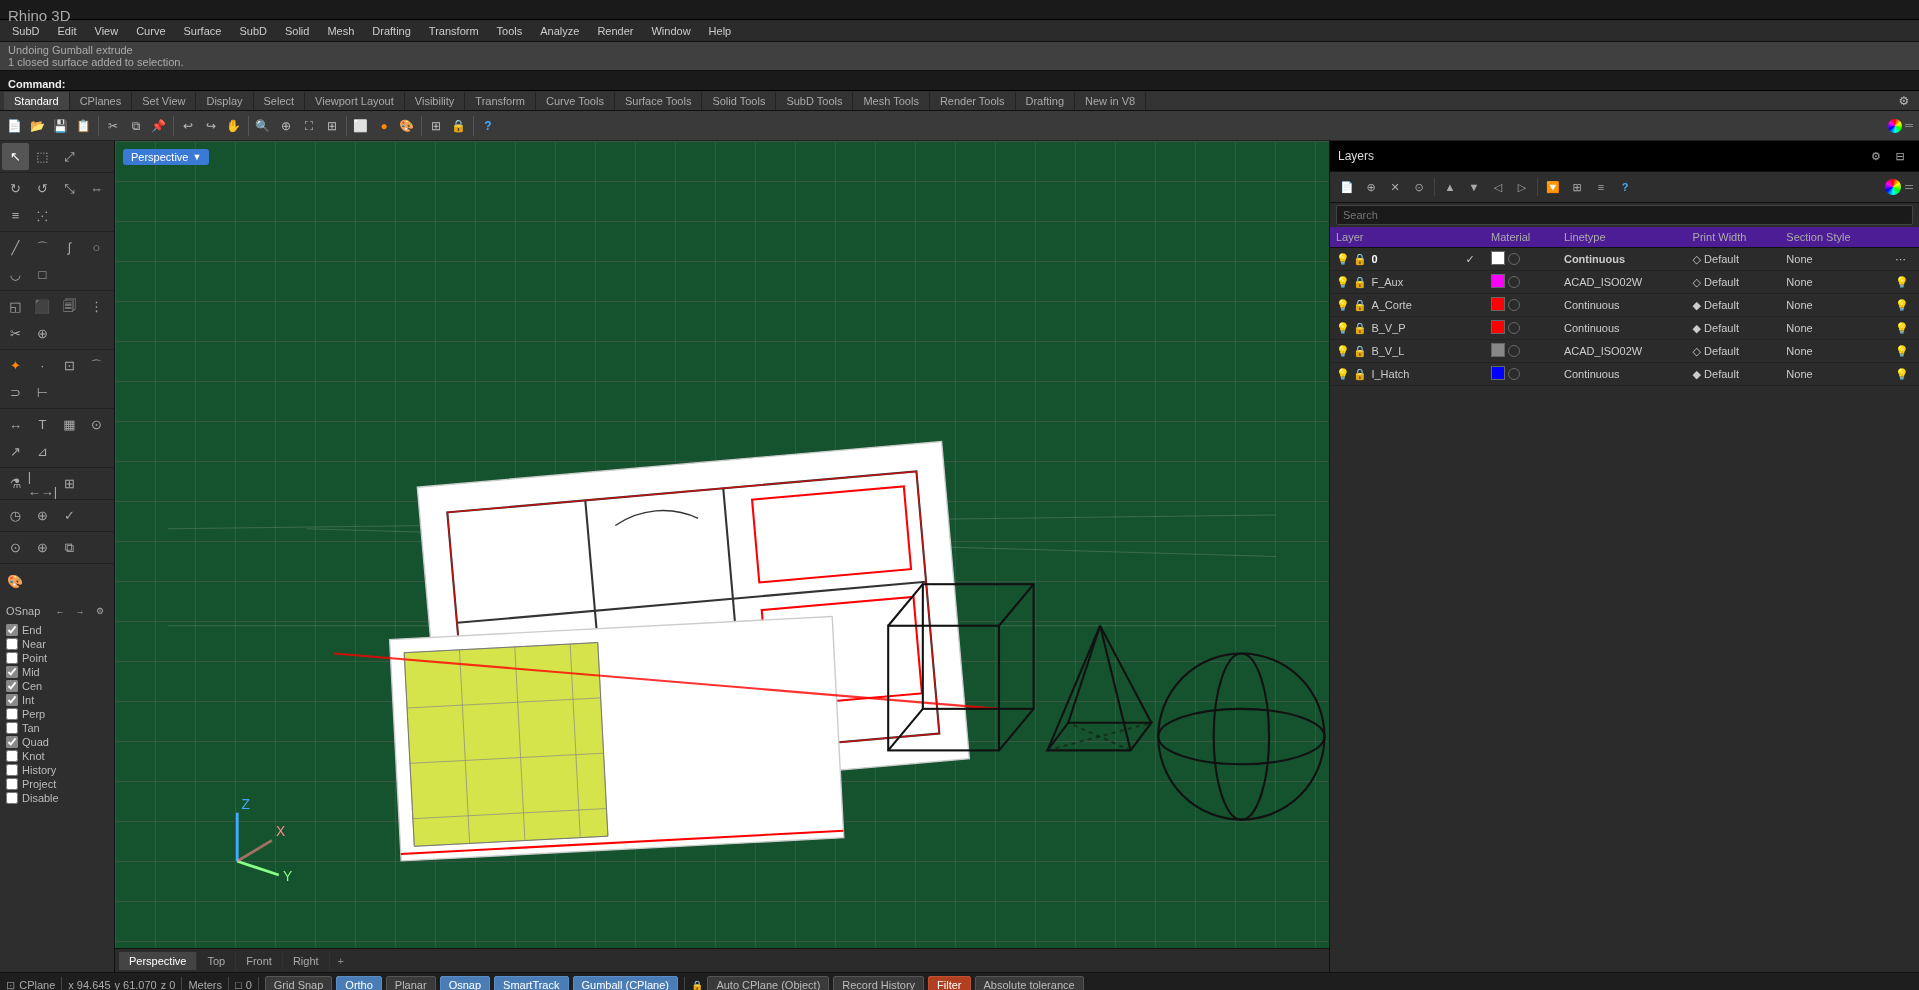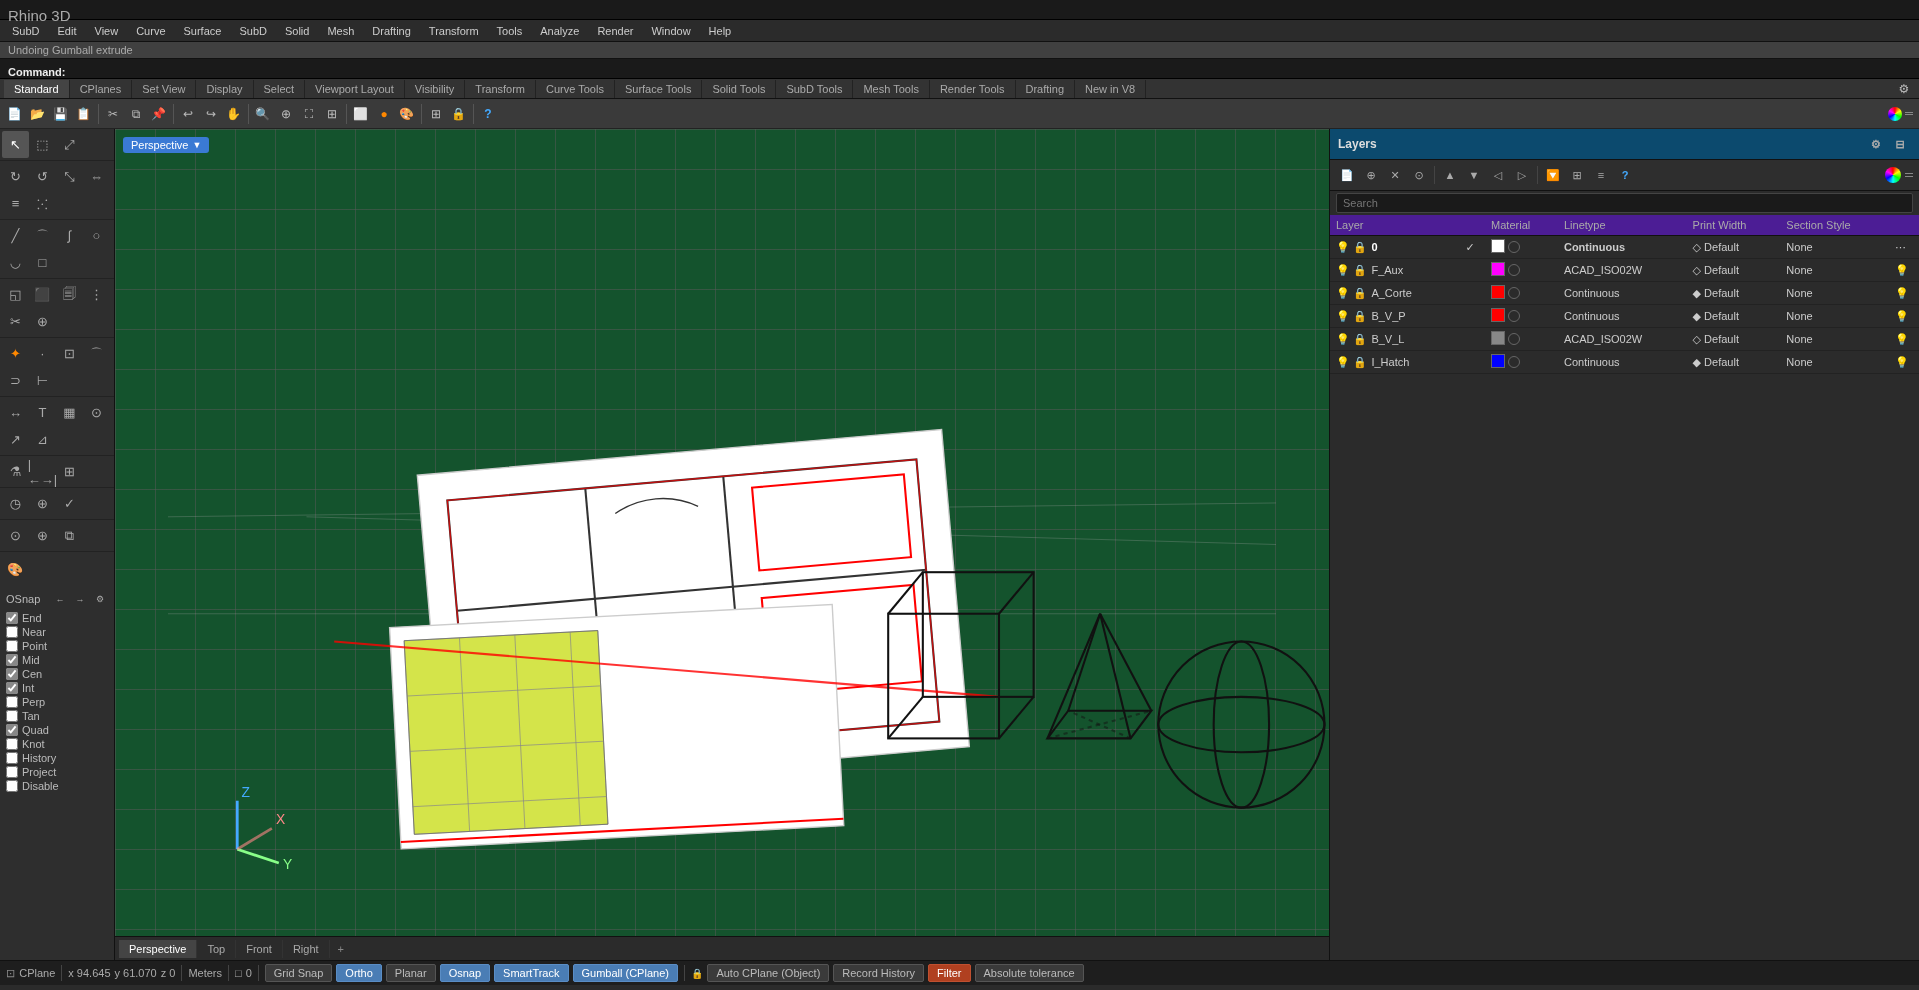--- a/index.html
+++ b/index.html
@@ -256,25 +256,24 @@
       border-left: 1px solid #111;
       display: flex;
       flex-direction: column;
     }
 
     #layers-header {
       display: flex;
       align-items: center;
       justify-content: space-between;
       padding: 4px 8px;
-      background: #0c4a6e;
+      background: #000000;
       border-bottom: 1px solid #111;
       font-size: 12px;
       color: #ddd;
-      font-weight: bold;
     }
 
     #layers-toolbar {
       display: flex;
       align-items: center;
       padding: 4px 6px;
       gap: 2px;
       border-bottom: 1px solid #111;
       background: #2e2e2e;
     }
@@ -421,20 +420,21 @@
   <span class="menu-item">Transform</span>
   <span class="menu-item">Tools</span>
   <span class="menu-item">Analyze</span>
   <span class="menu-item">Render</span>
   <span class="menu-item">Window</span>
   <span class="menu-item">Help</span>
 </div>
 
 <div id="status-top">
   <div>Undoing Gumball extrude</div>
+  <div>1 closed surface added to selection.</div>
 </div>
 
 <div id="command-bar">
   <span style="font-weight:bold; color:#eee;">Command:</span>
   <input type="text" style="background: transparent; border: none; color: rgb(204, 204, 204); font-size: 11px; outline: none; flex: 1 1 0%; margin-left: 4px;">
 </div>
 
 <div id="toolbar-tabs">
   <div class="toolbar-tab active">Standard</div>
   <div class="toolbar-tab">CPlanes</div>

